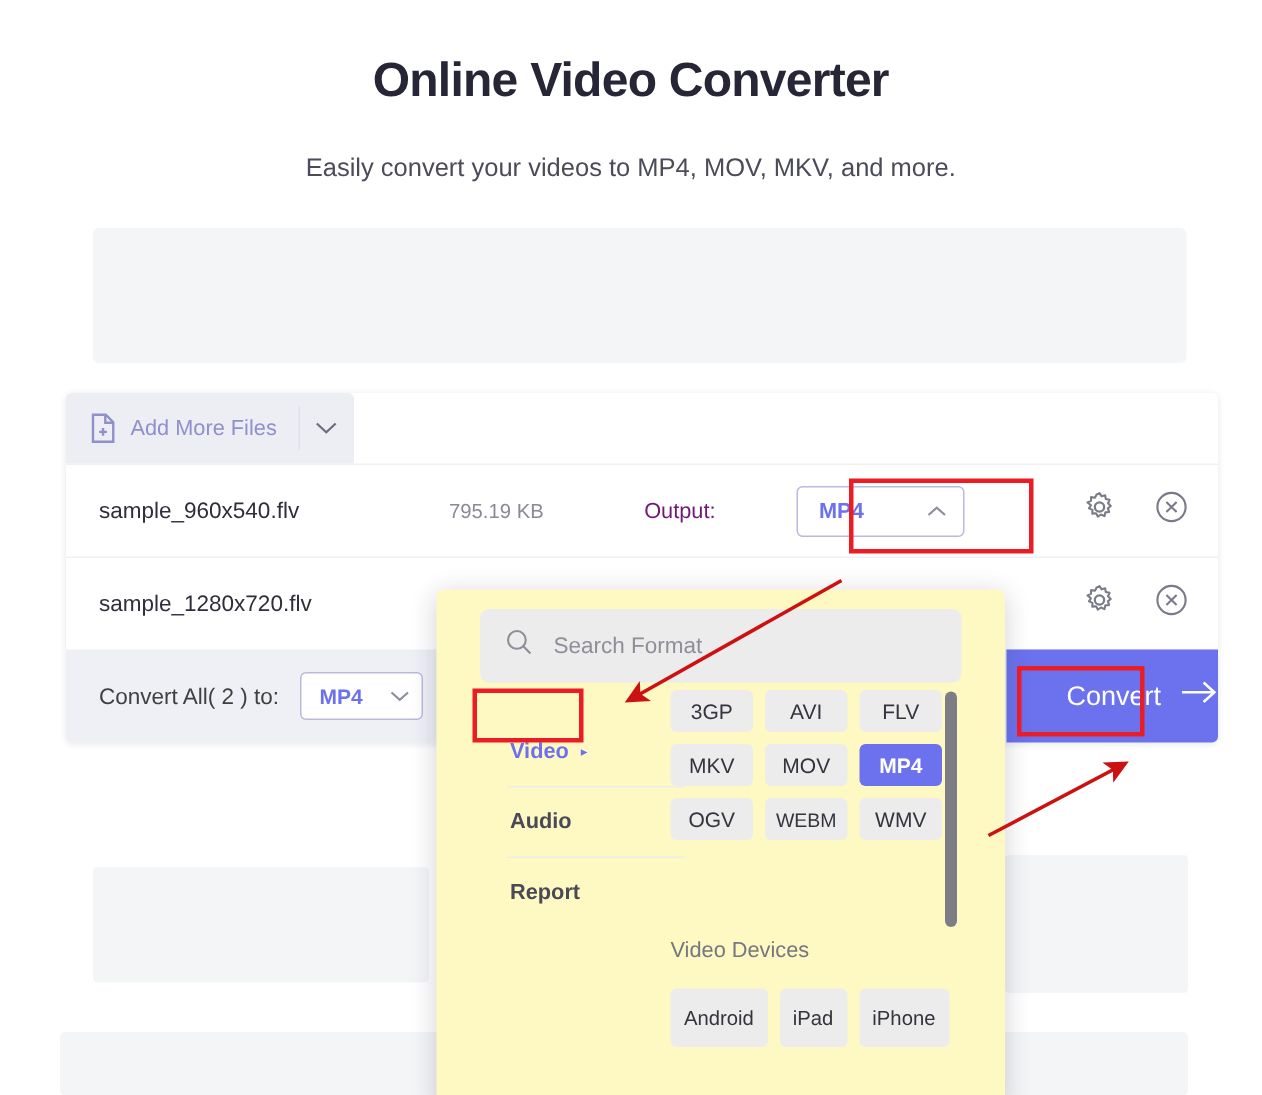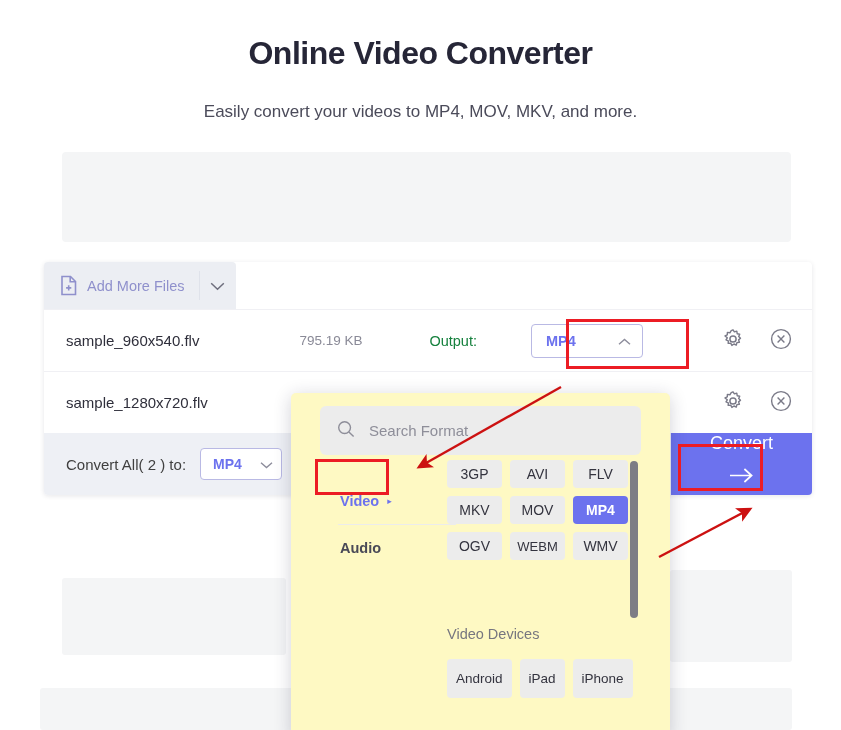--- a/index.html
+++ b/index.html
@@ -122,21 +122,21 @@
     white-space: nowrap;
   }
   .file-size {
     font-size: 13.5px;
     color: #8a8a97;
     margin-right: 22px;
     white-space: nowrap;
   }
   .output-label {
     font-size: 14.5px;
-    color: #15803d;
+    color: #701a75;
     margin-right: 9px;
     white-space: nowrap;
   }
   .output-select {
     width: 112px;
     height: 34px;
     border: 1px solid #b9b9e4;
     border-radius: 4px;
     display: flex;
     align-items: center;
@@ -196,24 +196,23 @@
   .convert-btn {
     position: absolute;
     right: 0;
     top: 0;
     height: 62px;
     width: 141px;
     background: #6c72ee;
     border-radius: 0 0 4px 0;
     display: flex;
     align-items: center;
-    justify-content: flex-start;
+    justify-content: flex-end;
     gap: 13px;
     cursor: pointer;
-    flex-direction: column;
   }
   .convert-btn-label {
     font-size: 18px;
     color: #ffffff;
     font-weight: 400;
   }
 
   
   .ph {
     position: absolute;
@@ -497,20 +496,23 @@
       <input class="search-input" type="text" placeholder="Search Format" style="">
     </div>
 
     <div class="cat-list">
       <div class="cat-item active">
         <span class="cat-label">Video</span>
         <span class="cat-arrow">▸</span>
       </div>
       <div class="cat-item">
         <span class="cat-label">Audio</span>
+      </div>
+      <div class="cat-item">
+        <span class="cat-label">Report</span>
       </div>
     </div>
   </div>
 
   <div class="fmt-grid">
     <div class="fmt-chip">3GP</div>
     <div class="fmt-chip">AVI</div>
     <div class="fmt-chip">FLV</div>
     <div class="fmt-chip">MKV</div>
     <div class="fmt-chip">MOV</div>

